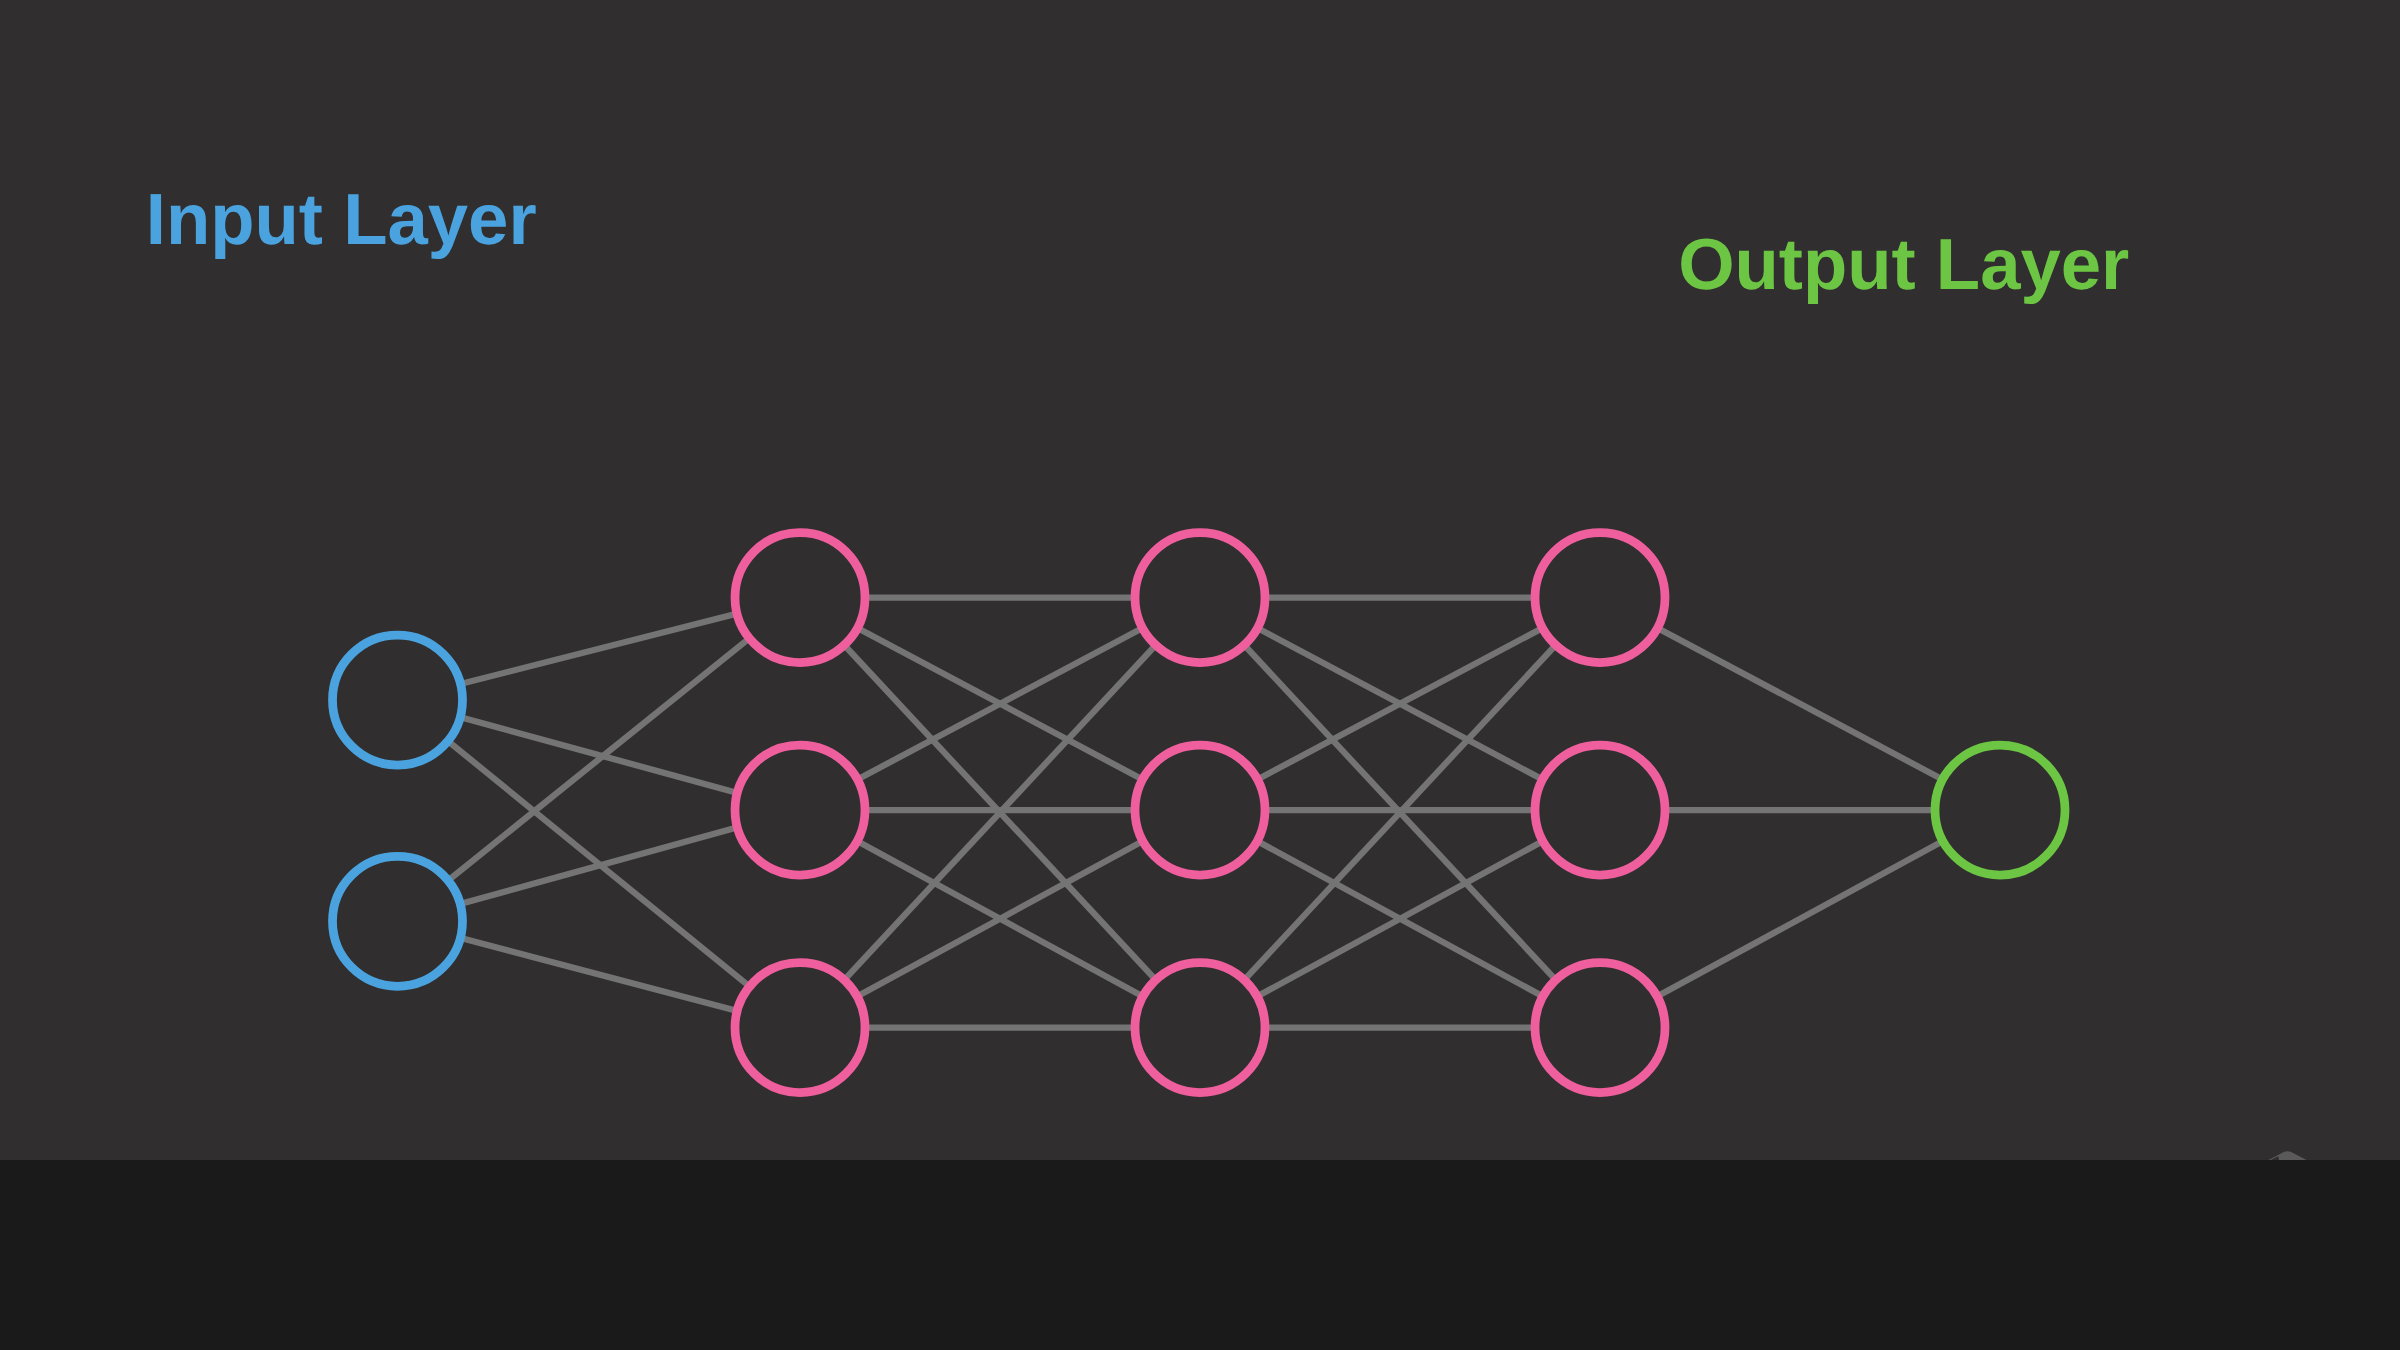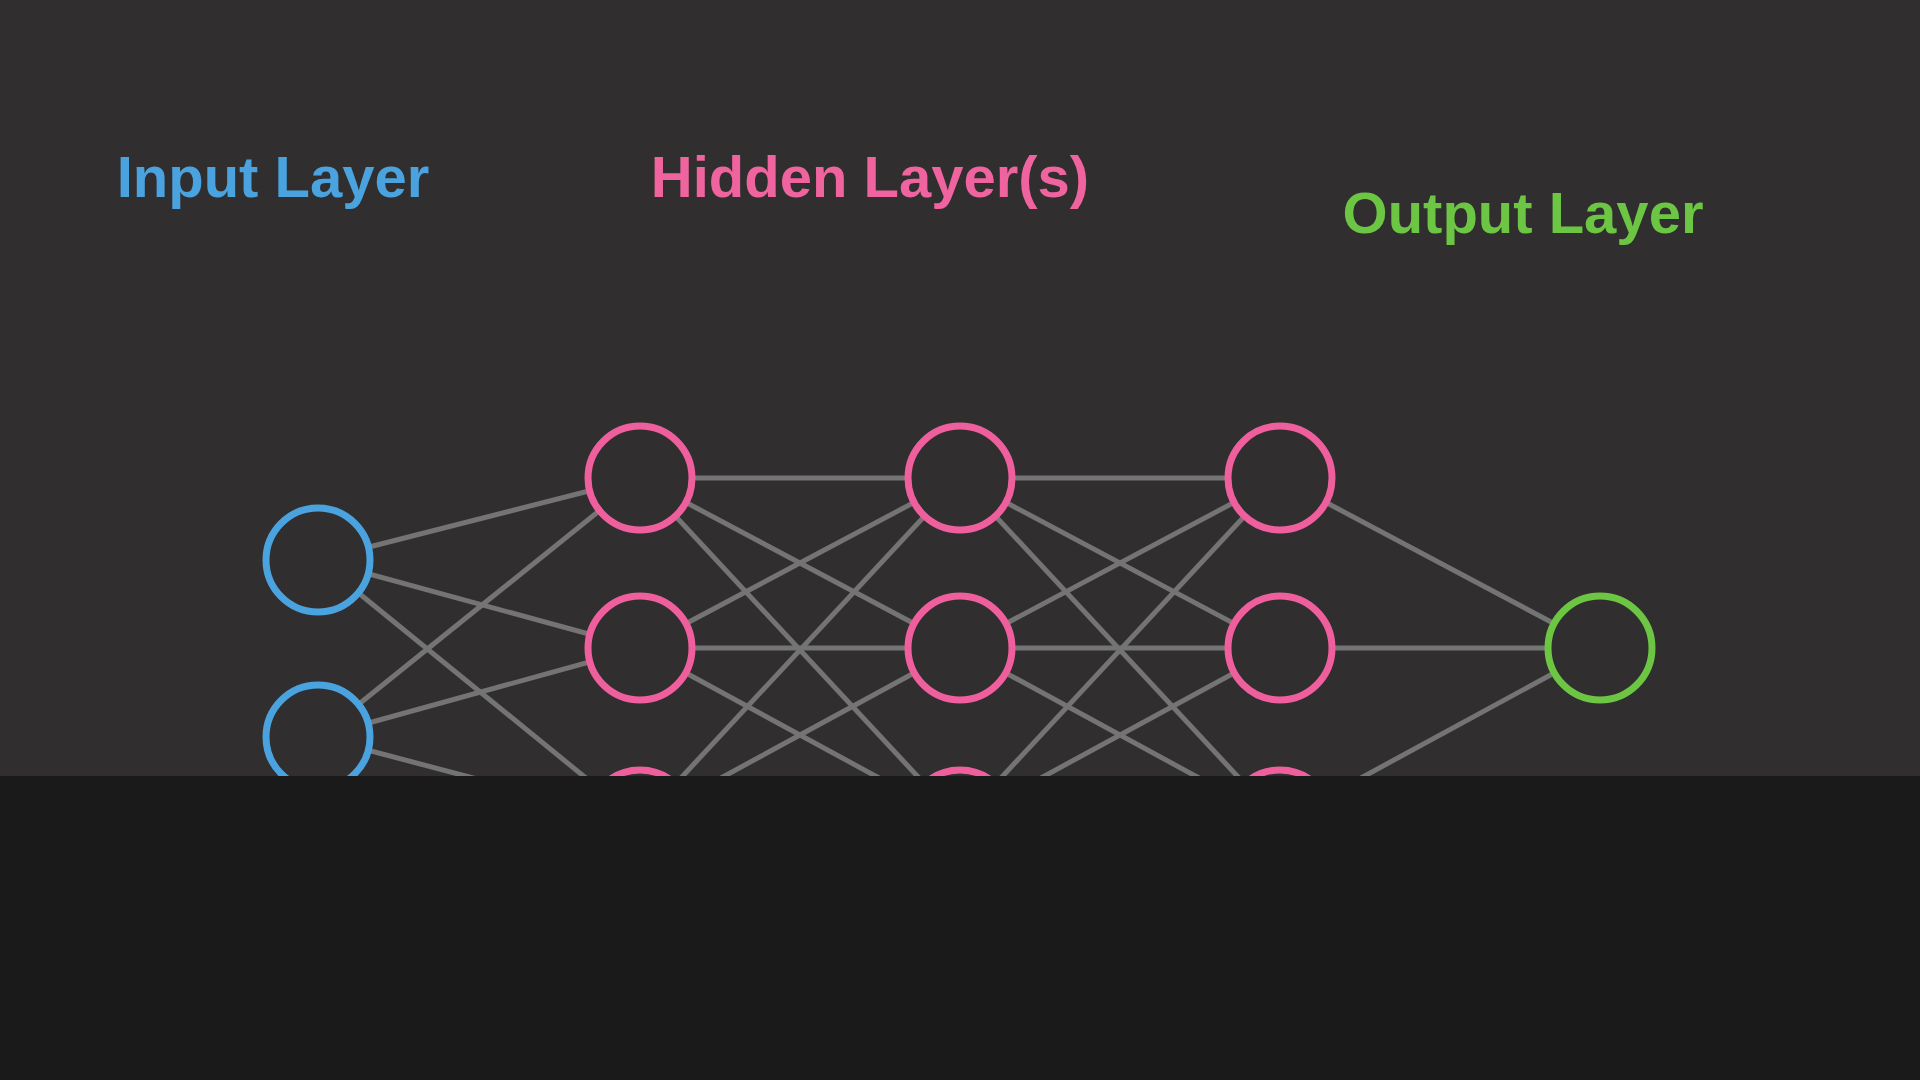--- a/index.html
+++ b/index.html
@@ -3,21 +3,21 @@
 <meta charset="utf-8">
 <style>
   html, body {
     margin: 0;
     padding: 0;
     background: #1a1a1a;
   }
   .stage {
     position: relative;
     width: 1920px;
-    height: 776px;
+    height: 928px;
     overflow: hidden;
     font-family: "Liberation Sans", "DejaVu Sans", sans-serif;
   }
   .layer-label {
     position: absolute;
     transform: translate(-50%, -50%);
     font-size: 58px;
     font-weight: bold;
     letter-spacing: 0px;
     white-space: nowrap;
@@ -78,21 +78,20 @@
         <circle cx="960" cy="822" r="52" fill="#302e2e" stroke="#ef5f9d" stroke-width="7"></circle>
         <circle cx="1280" cy="478" r="52" fill="#302e2e" stroke="#ef5f9d" stroke-width="7"></circle>
         <circle cx="1280" cy="648" r="52" fill="#302e2e" stroke="#ef5f9d" stroke-width="7"></circle>
         <circle cx="1280" cy="822" r="52" fill="#302e2e" stroke="#ef5f9d" stroke-width="7"></circle>
         <circle cx="1600" cy="648" r="52" fill="#302e2e" stroke="#6cc644" stroke-width="7"></circle>
       </g>
   </svg>
 
   <div class="layer-label" id="label-0" style="left: 273px; top: 176px; color: rgb(74, 163, 223);">Input Layer</div>
 
-  <div class="layer-label" id="label-1" style="left: 870px; top: 176px; color: rgb(239, 100, 158);">Hidden Layer(s)</div>
 
   <div class="layer-label" id="label-2" style="left: 1523px; top: 176px; color: rgb(108, 198, 68); margin-top: 36px;">Output Layer</div>
 
   <svg class="logo" id="brand-logo" width="160" height="160" viewBox="-80 -80 160 160" style="left: 1750px; top: 905px;">
     <defs>
       <clipPath id="hexclip">
         <polygon points="0,-64 61,-32 61,32 0,64 -61,32 -61,-32"></polygon>
       </clipPath>
     </defs>
 

